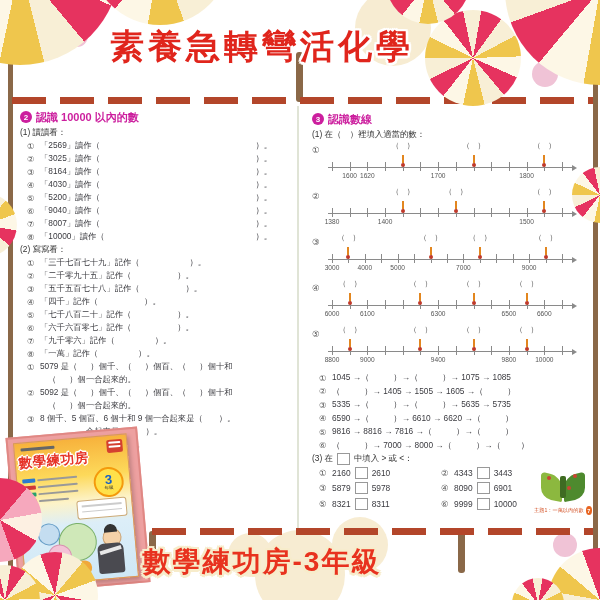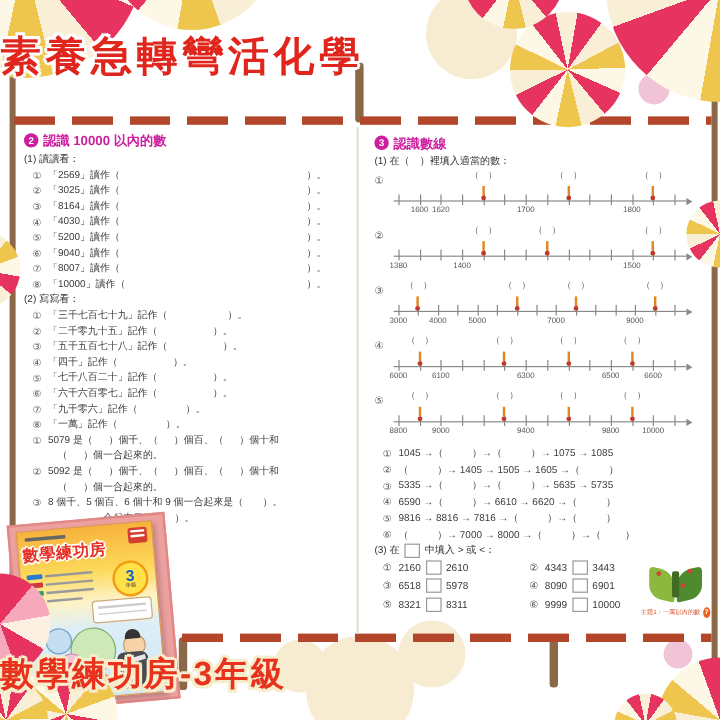--- a/index.html
+++ b/index.html
@@ -11,21 +11,21 @@
   .swirl.alt{background:repeating-conic-gradient(from 40deg,#efc64d 0 30deg,#fdf7e6 30deg 60deg,#e6335f 60deg 90deg,#f8efd6 90deg 120deg);}
   .dot{position:absolute;border-radius:50%;background:#f0c3d6;z-index:0;}
   .pale{position:absolute;border-radius:50%;background:#f7ecd2;z-index:0;}
   .stick{position:absolute;width:7px;background:#8a6848;border-radius:3px;z-index:1;}
   
   .frame-v{position:absolute;width:5px;background:#8a6848;z-index:2;}
   .frame-h{position:absolute;height:7px;z-index:2;
     background:repeating-linear-gradient(90deg,#b3462a 0 34px,transparent 34px 48px);}
   .seam{position:absolute;left:297px;top:106px;width:2px;height:422px;background:#e0e4d6;z-index:4;}
   
-  .banner{position:absolute;left:0;width:524px;text-align:left;font-weight:900;white-space:nowrap;}
+  .banner{position:absolute;left:0;width:524px;text-align:center;font-weight:900;white-space:nowrap;}
   #topBanner{top:24px;font-size:34px;letter-spacing:4px;color:#e0251c;z-index:8;
     text-shadow:-2.5px 0 #fff,2.5px 0 #fff,0 -2.5px #fff,0 2.5px #fff,-2px -2px #fff,2px -2px #fff,-2px 2px #fff,2px 2px #fff;}
   #bottomBanner{top:543px;font-size:28px;letter-spacing:2px;color:#e8321e;z-index:8;
     text-shadow:-2.5px 0 #f7eccb,2.5px 0 #f7eccb,0 -2.5px #f7eccb,0 2.5px #f7eccb,-2px -2px #f7eccb,2px -2px #f7eccb,-2px 2px #f7eccb,2px 2px #f7eccb;}
   
   .page{position:absolute;z-index:4;color:#3b3b40;}
   #leftPage{left:20px;top:108px;width:272px;}
   #rightPage{left:312px;top:110px;width:276px;}
   .pg-title{display:flex;align-items:center;gap:4px;height:18px;font-size:11px;font-weight:bold;color:#cc1f9e;}
   .pg-num{display:inline-flex;align-items:center;justify-content:center;width:12px;height:12px;border-radius:50%;
@@ -575,21 +575,21 @@
           <span>2610</span>
         </div>
         <div class="q3-cell">
           <span class="cnum">②</span>
           <span>4343</span>
           <span class="cmp-box"></span>
           <span>3443</span>
         </div>
         <div class="q3-cell">
           <span class="cnum">③</span>
-          <span>6518</span>
+          <span>5879</span>
           <span class="cmp-box"></span>
           <span>5978</span>
         </div>
         <div class="q3-cell">
           <span class="cnum">④</span>
           <span>8090</span>
           <span class="cmp-box"></span>
           <span>6901</span>
         </div>
         <div class="q3-cell">

